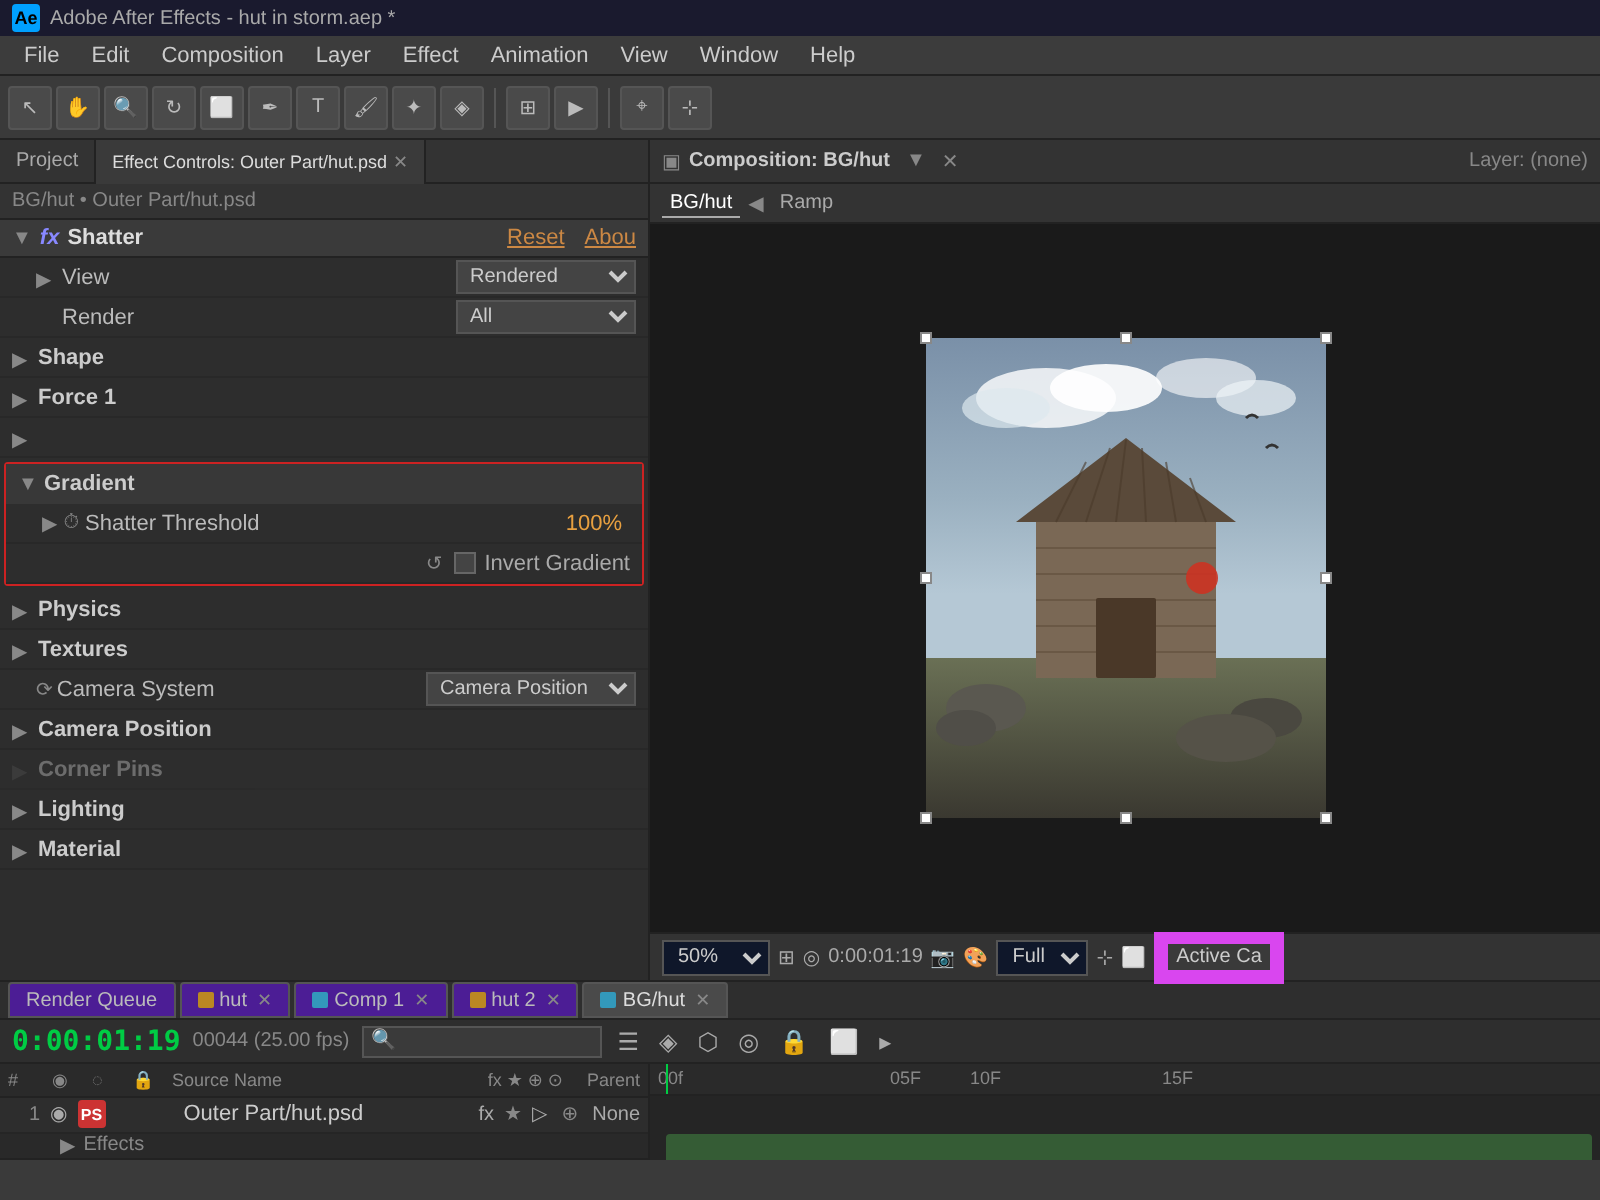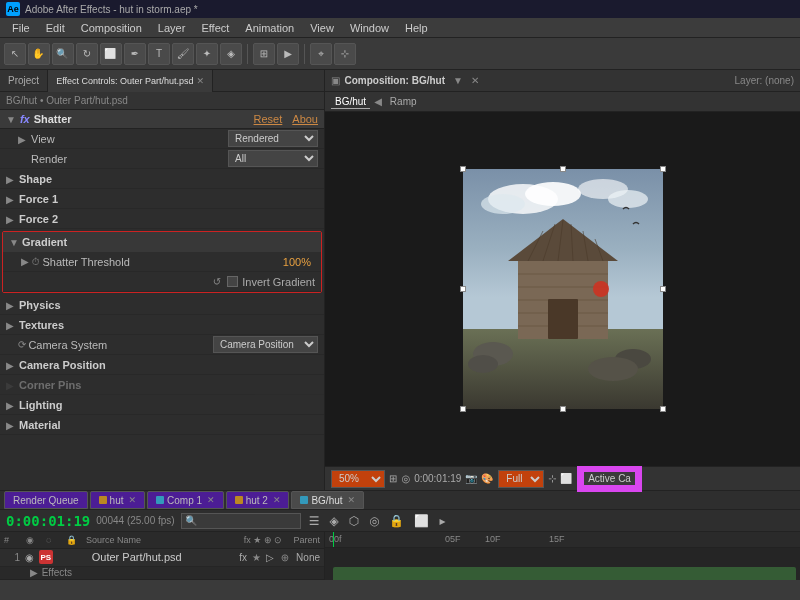--- a/index.html
+++ b/index.html
@@ -296,21 +296,21 @@
     .comp-viewer-bar {
       background: #333;
       height: 24px;
       display: flex;
       align-items: center;
       padding: 0 6px;
       gap: 4px;
       border-top: 1px solid #222;
     }
     .cv-select {
-      background: #c2410c;
+      background: #0f172a;
       border: 1px solid #555;
       color: #ccc;
       font-size: 10px;
       height: 18px;
       padding: 0 3px;
       cursor: pointer;
     }
     .cv-btn { color: #aaa; font-size: 10px; cursor: pointer; }
     .cv-text { color: #aaa; font-size: 10px; }
     .active-cam-badge {
@@ -570,21 +570,20 @@
         <span class="prop-name section">Shape</span>
       </div>
 
       <div class="prop-row">
         <span class="prop-expand">▶</span>
         <span class="prop-name section">Force 1</span>
       </div>
 
       <div class="prop-row">
         <span class="prop-expand">▶</span>
-        <span class="prop-name section">Force 2</span>
       </div>
 
       <div class="gradient-section">
 
         <div class="gradient-header">
           <span class="prop-expand">▼</span>
           <span class="prop-name section">Gradient</span>
         </div>
 
         <div class="gradient-row">
@@ -821,21 +820,21 @@
         <span style="color:#888; font-size:10px; margin-right:4px;">▶</span>
         <span class="fx-subrow-text">Effects</span>
       </div>
     </div>
 
     <div id="timeline-right">
       <div class="tl-ruler">
         <span class="tl-mark" style="left:4px;">00f</span>
         <span class="tl-mark" style="left:80px;margin-left:40px;">05F</span>
         <span class="tl-mark" style="left:160px;">10F</span>
-        <span class="tl-mark" style="left:224px;">15F</span>
+        <span class="tl-mark" style="left:256px;">15F</span>
         <div class="tl-playhead-line"></div>
       </div>
 
       <div style="position:relative; height:22px;">
         <div class="tl-layer-bar"></div>
       </div>
     </div>
   </div>
 </div>
 

